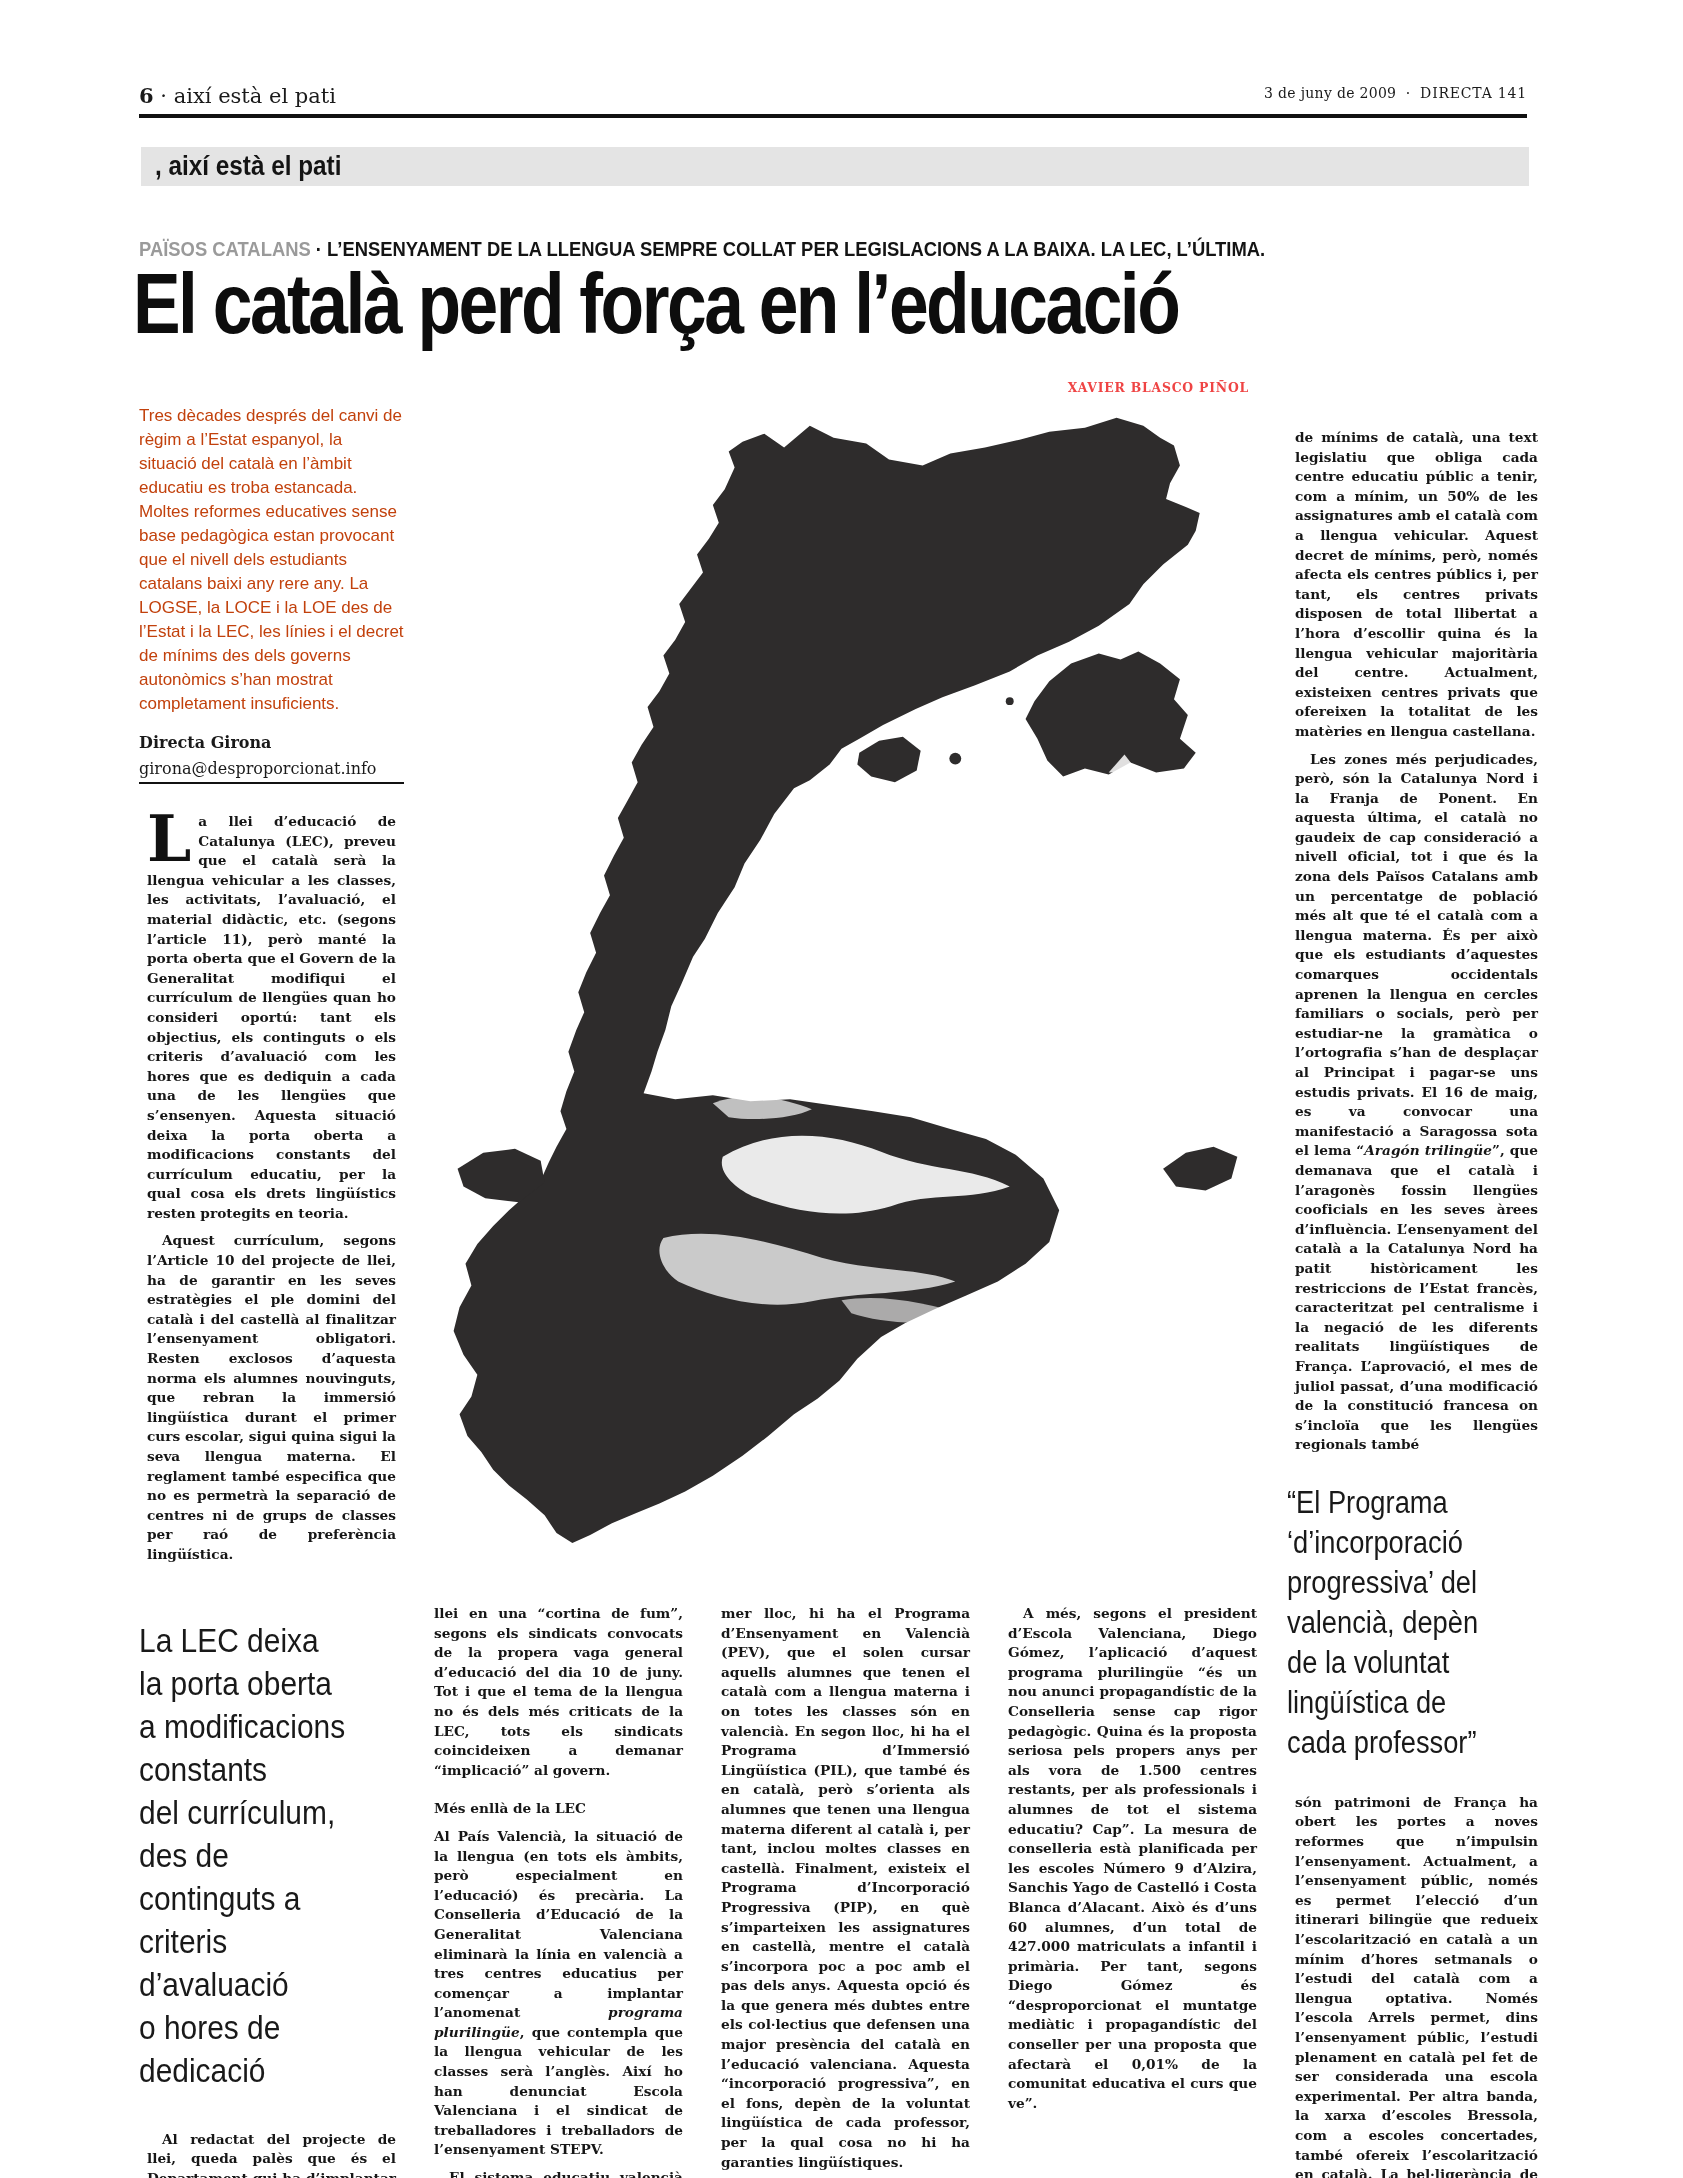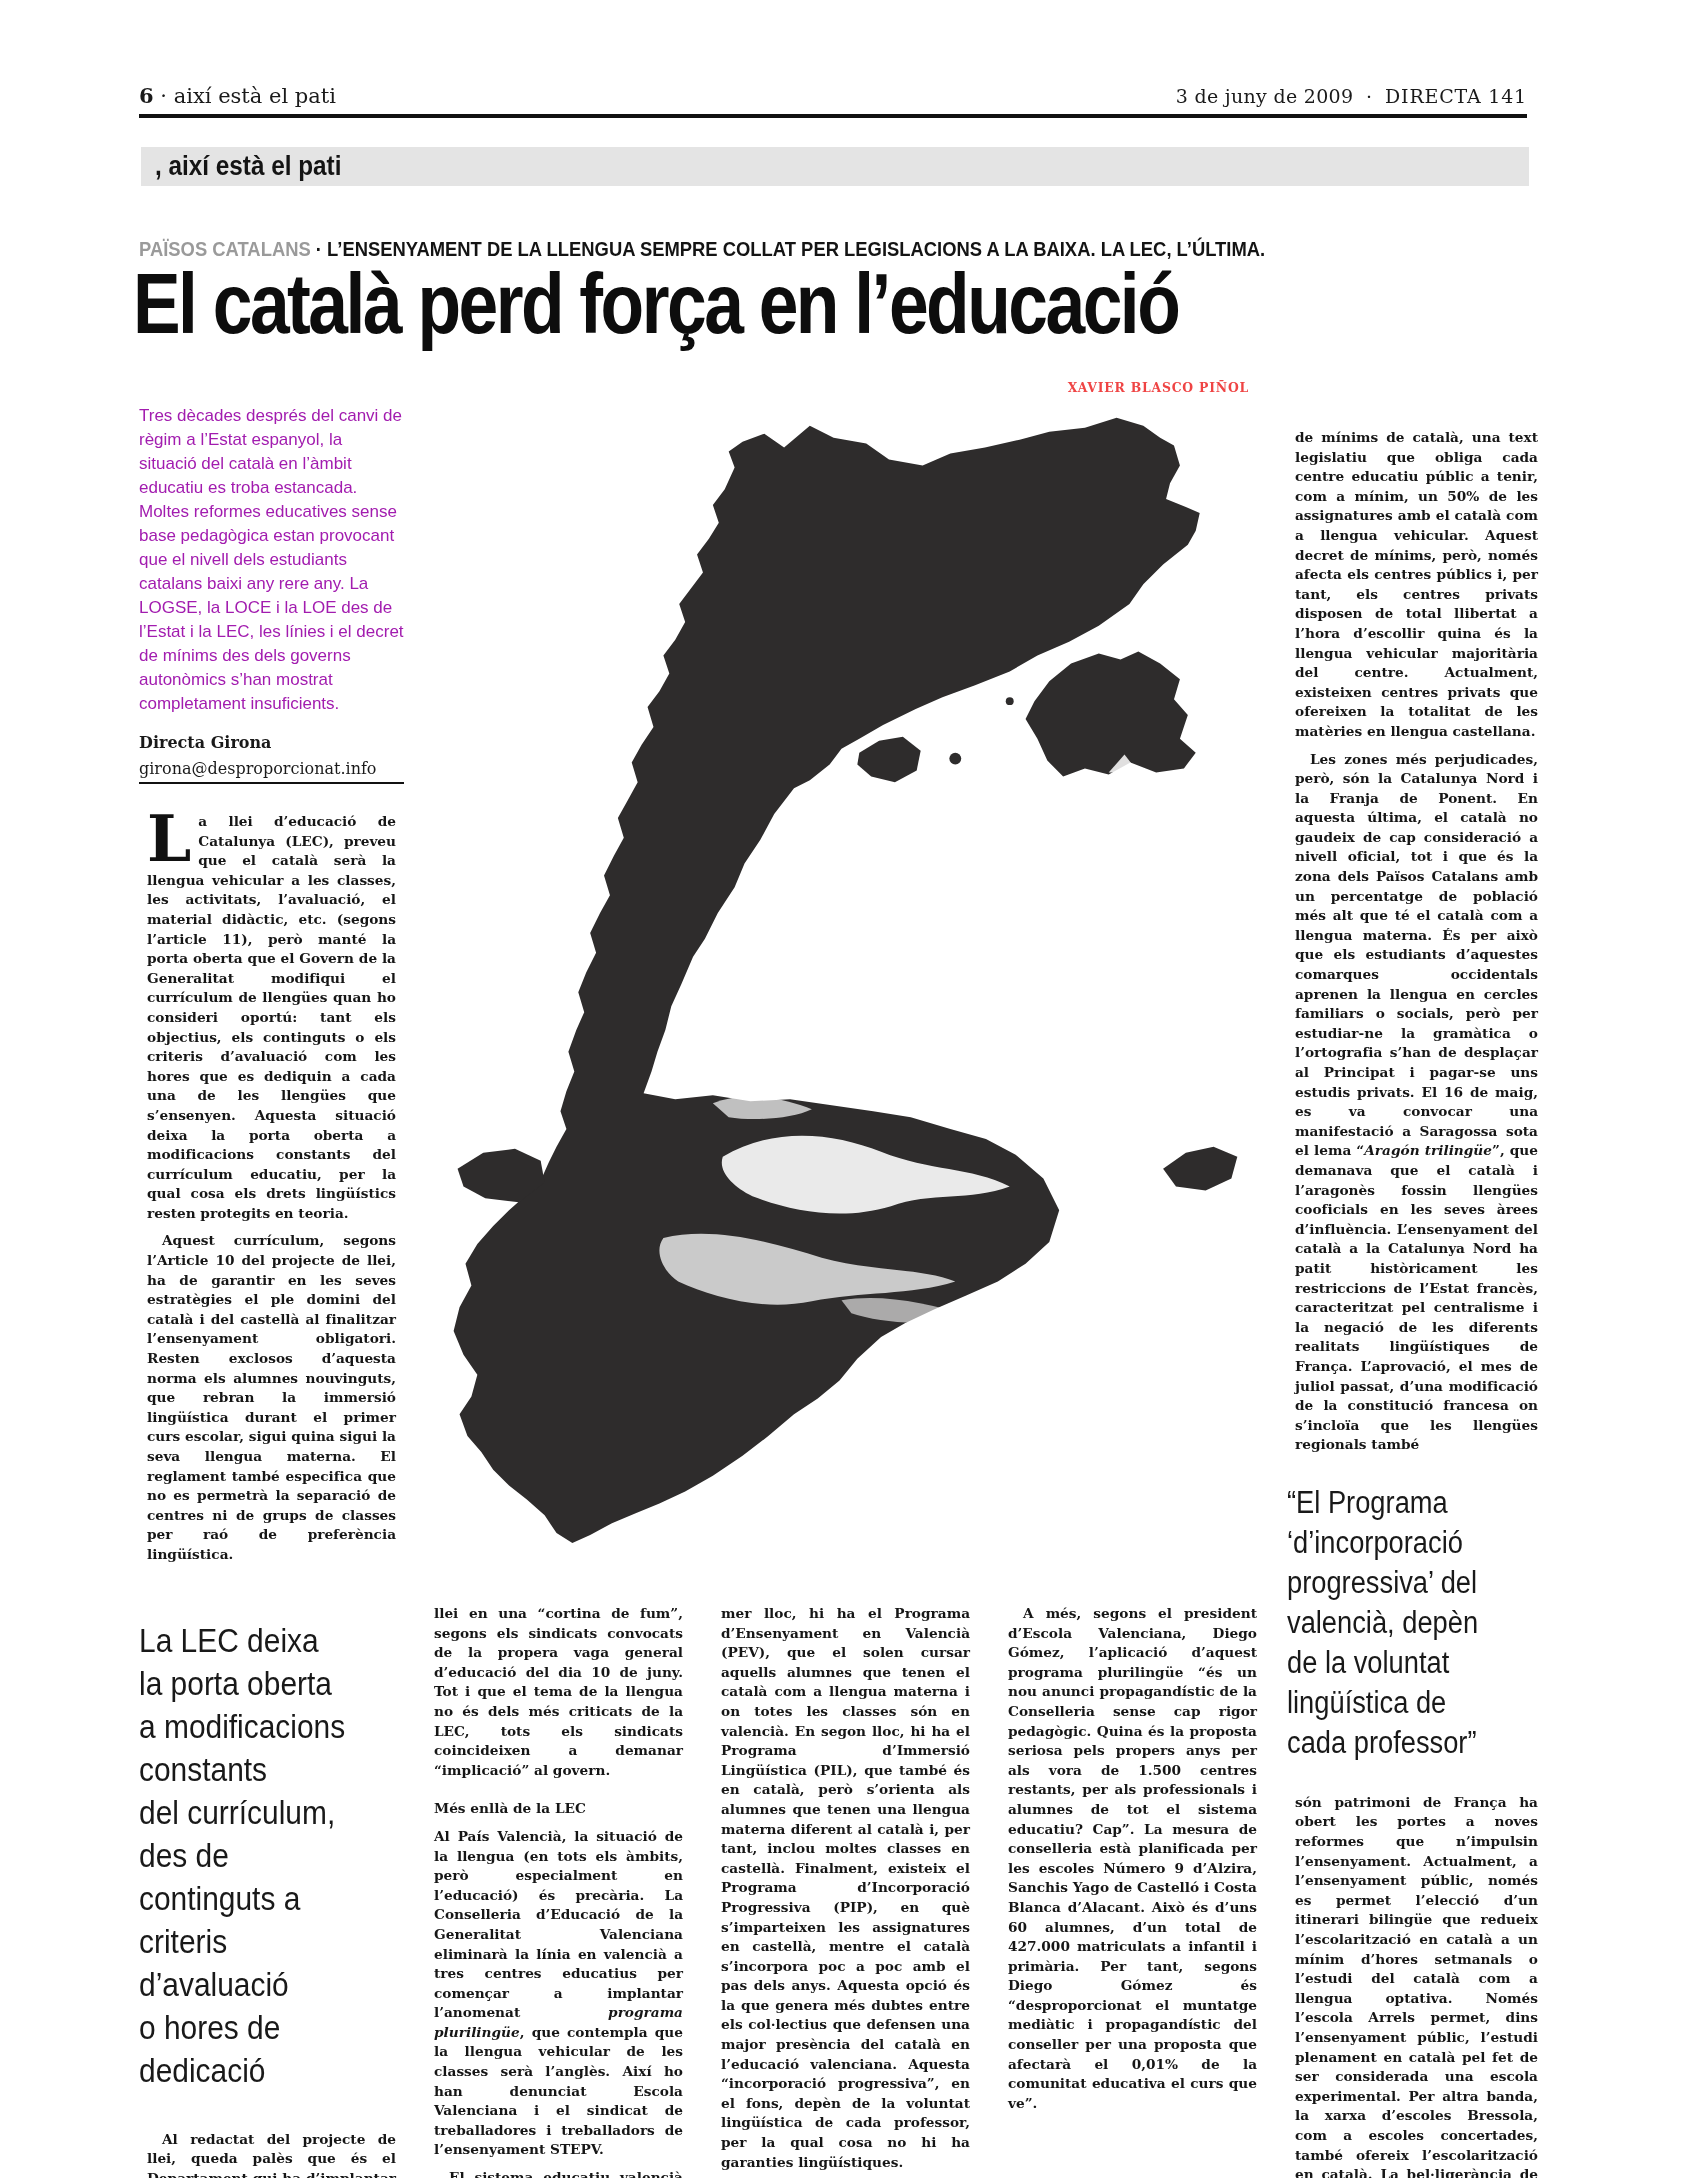--- a/index.html
+++ b/index.html
@@ -9,21 +9,21 @@
     --kicker-gray:#9a9a9a;
   }
   html,body{margin:0;padding:0;background:#f2f2f2;}
   #page{
     position:relative;width:1683px;height:2178px;background:#ffffff;
     font-family:"DejaVu Serif", serif;color:var(--ink);overflow:hidden;
   }
   
   .folio{position:absolute;left:139px;top:83px;font-family:"DejaVu Serif",serif;font-size:21px;}
   .folio .num{font-weight:bold;}
-  .issue-line{position:absolute;right:156px;top:85px;font-family:"DejaVu Serif",serif;font-size:19px;letter-spacing:0.3px;}
+  .issue-line{position:absolute;right:156px;top:85px;font-family:"DejaVu Serif",serif;font-size:14px;letter-spacing:0.3px;}
   .issue-line .issue{letter-spacing:0.8px;}
   .head-rule{position:absolute;left:139px;top:114px;width:1388px;height:4px;background:#111;}
   .section-bar{position:absolute;left:141px;top:147px;width:1388px;height:39px;background:var(--bar-bg);}
   .section-bar-text{
     position:absolute;left:14px;top:4px;font-family:"Liberation Sans",sans-serif;
     font-weight:bold;font-size:27px;transform:scaleX(.9);transform-origin:0 0;white-space:nowrap;color:#141414;
   }
   
   .kicker{position:absolute;left:139px;top:238px;font-family:"Liberation Sans",sans-serif;
     font-weight:bold;font-size:20px;transform:scaleX(.92);transform-origin:0 0;white-space:nowrap;color:#141414;}
@@ -41,21 +41,21 @@
   #col1{left:139px;top:804px;}
   #col2{left:426px;top:1596px;}
   #col3{left:713px;top:1596px;}
   #col4{left:1000px;top:1596px;}
   #col5{left:1287px;top:420px;width:259px;}
   .dropcap{float:left;font-family:"DejaVu Serif",serif;font-size:63px;line-height:51px;
     padding:2px 7px 0 0;color:#111;}
   .subhead{font-weight:bold;margin-top:19px !important;text-align:left;}
   
   .intro{position:absolute;left:139px;top:404px;width:265px;font-family:"Liberation Sans",sans-serif;
-    font-size:17px;line-height:24px;color:#a21caf;}
+    font-size:17px;line-height:24px;color:#c2410c;}
   .byline{position:absolute;left:139px;top:730px;width:265px;font-size:16px;line-height:26px;
     border-bottom:2.5px solid #111;padding-bottom:0;}
   .byline .author{font-weight:bold;display:block;}
   .byline .mail{display:block;}
   
   .pullquote{font-family:"Liberation Sans",sans-serif;white-space:pre-line;color:#191919;
     text-align:left;hyphens:none;}
   .pq-left{font-size:34px;line-height:43px;transform:scaleX(.88);transform-origin:0 0;
     margin:54px 0 38px 0;font-weight:400;}
   .pq-right{font-size:31px;line-height:40px;transform:scaleX(.88);transform-origin:0 0;

